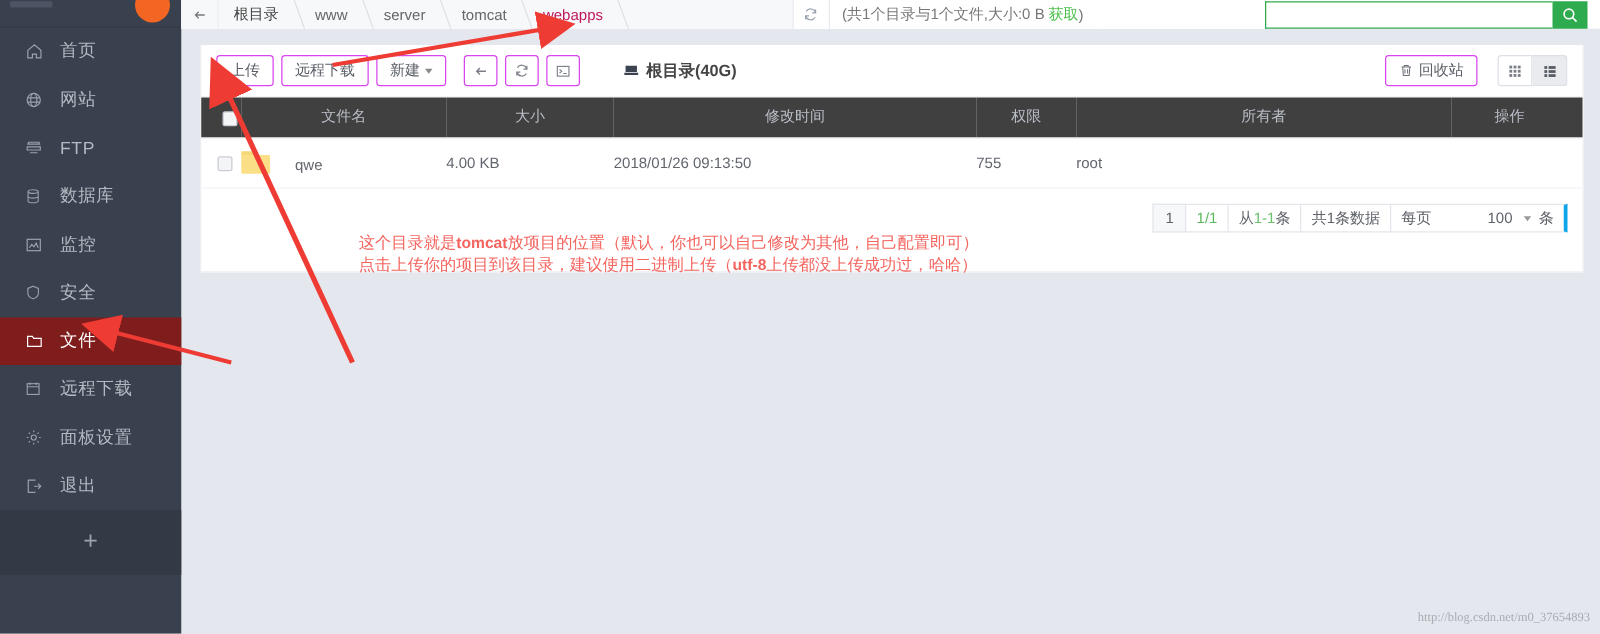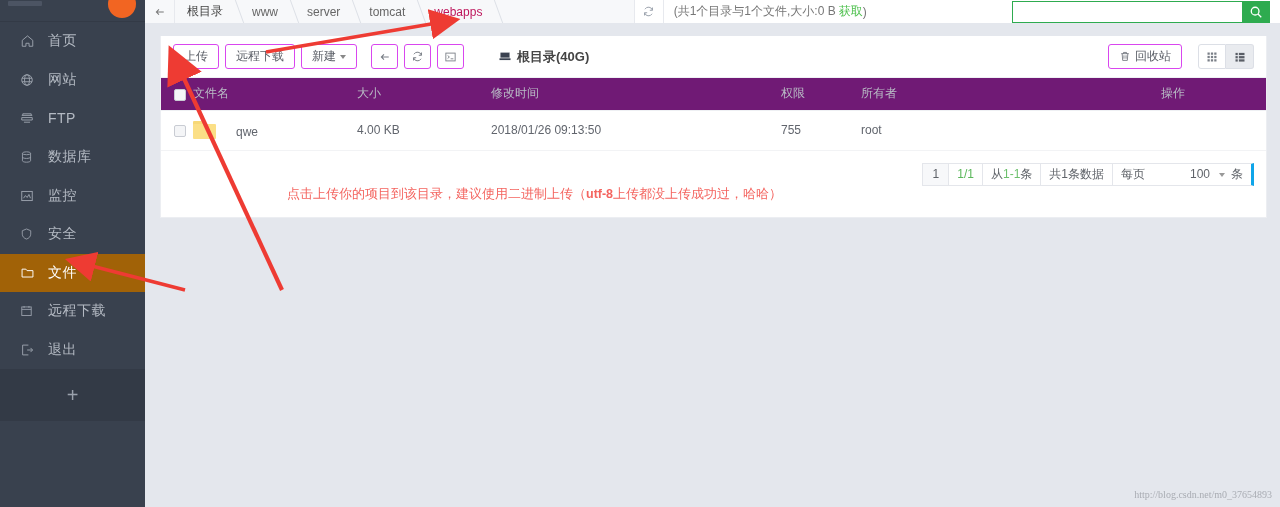--- a/index.html
+++ b/index.html
@@ -46,21 +46,21 @@
     cursor: pointer;
   }
   .sb-item .sb-ico {
     width: 19px; height: 16px;
     display: inline-flex; align-items: center; justify-content: flex-start;
     color: #9aa1ac;
     flex: none;
   }
   .sb-item .sb-label { margin-left: 9px; letter-spacing: .5px; }
   .sb-item.active {
-    background: #a16207;
+    background: #7f1d1d;
     color: #ffffff;
   }
   .sb-item.active .sb-ico { color: #ffffff; }
   .sb-plus {
     height: 52px;
     display: flex; align-items: center; justify-content: center;
     color: #9aa1ac; font-size: 20px; font-weight: 300;
     cursor: pointer;
   }
   .sb-plusbar { background: #333a46; }
@@ -197,26 +197,26 @@
     background: #fff;
     display: flex; align-items: center; justify-content: center;
     cursor: pointer; color: #7a7f87;
   }
   .vbtn:first-child { border-radius: 3px 0 0 3px; }
   .vbtn:last-child { border-radius: 0 3px 3px 0; border-left: none; background: #e9ebef; color: #5a5e66; }
 
   
   table.files { width: 100%; border-collapse: collapse; }
   table.files thead th {
-    background: #701a75;
+    background: #404040;
     height: 32px;
     font-weight: normal;
     font-size: 12px;
     color: #b9bdc6;
-    text-align: left;
+    text-align: center;
     border-bottom: 1px solid #eef0f3;
     padding: 0;
   }
   table.files tbody td {
     height: 40px;
     font-size: 12px;
     color: #61656d;
     border-bottom: 1px solid #f2f3f5;
     padding: 0;
   }
@@ -399,20 +399,29 @@
       <span class="sb-ico">
         <svg class="ic" width="13" height="14" viewBox="0 0 16 16" fill="none" stroke="currentColor" stroke-width="1.1">
           <rect x="2.2" y="3" width="11.6" height="10.6"></rect>
             <path d="M2.2 6h11.6M5 1.8v2.4M11 1.8v2.4"></path>
         </svg>
       </span>
       <span class="sb-label">远程下载</span>
     </div>
 
 
+    <div class="sb-item">
+      <span class="sb-ico">
+        <svg class="ic" width="14" height="14" viewBox="0 0 16 16" fill="none" stroke="currentColor" stroke-width="1.1">
+          <circle cx="8" cy="8" r="2.3"></circle>
+          <path d="M8 1.6v1.6M8 12.8v1.6M1.6 8h1.6M12.8 8h1.6M3.5 3.5l1.1 1.1M11.4 11.4l1.1 1.1M12.5 3.5l-1.1 1.1M4.6 11.4l-1.1 1.1"></path>
+        </svg>
+      </span>
+      <span class="sb-label">面板设置</span>
+    </div>
 
     <div class="sb-item">
       <span class="sb-ico">
         <svg class="ic" width="14" height="14" viewBox="0 0 16 16" fill="none" stroke="currentColor" stroke-width="1.1">
           <path d="M9.6 2.4H3v11.2h6.6M8.2 8h6M12 5.6 14.4 8 12 10.4"></path>
         </svg>
       </span>
       <span class="sb-label">退出</span>
     </div>
 
@@ -599,20 +608,21 @@
         <span>每页</span>
         <span class="sel-wrap">
           <select id="pageSizeSel"><option value="10">10</option><option value="20">20</option><option value="50">50</option><option value="100" selected="">100</option><option value="200">200</option></select>
         </span>
         <span>条</span>
       </div>
     </div>
   </section>
 
   <div class="annot">
+    <div><span>这个目录就是</span><b>tomcat</b><span>放项目的位置（默认，你也可以自己修改为其他，自己配置即可）</span></div>
     <div><span>点击上传你的项目到该目录，建议使用二进制上传（</span><b>utf-8</b><span>上传都没上传成功过，哈哈）</span></div>
   </div>
 
   <svg class="arrows" viewBox="0 0 1280 507">
     <defs>
       <marker id="ah" markerWidth="9" markerHeight="9" refX="2" refY="4.5" orient="auto">
         <path d="M0,0 L9,4.5 L0,9 Z" fill="#ee3b33"></path>
       </marker>
     </defs>
 

